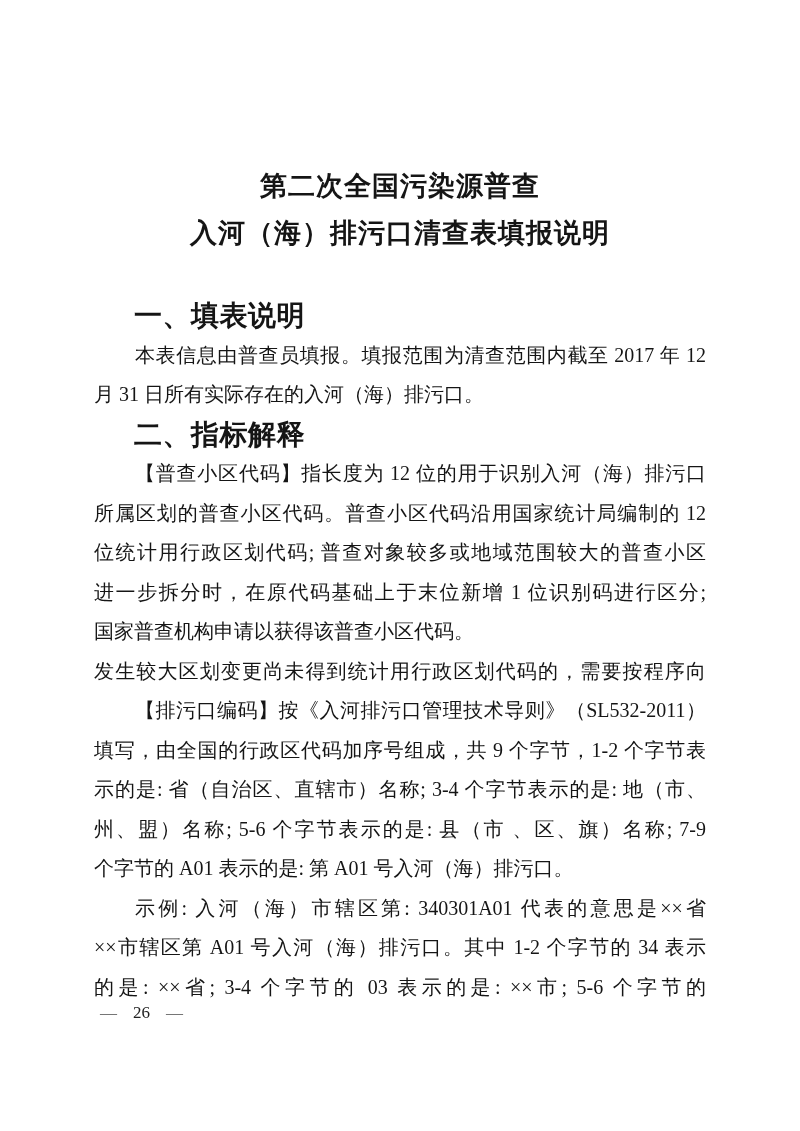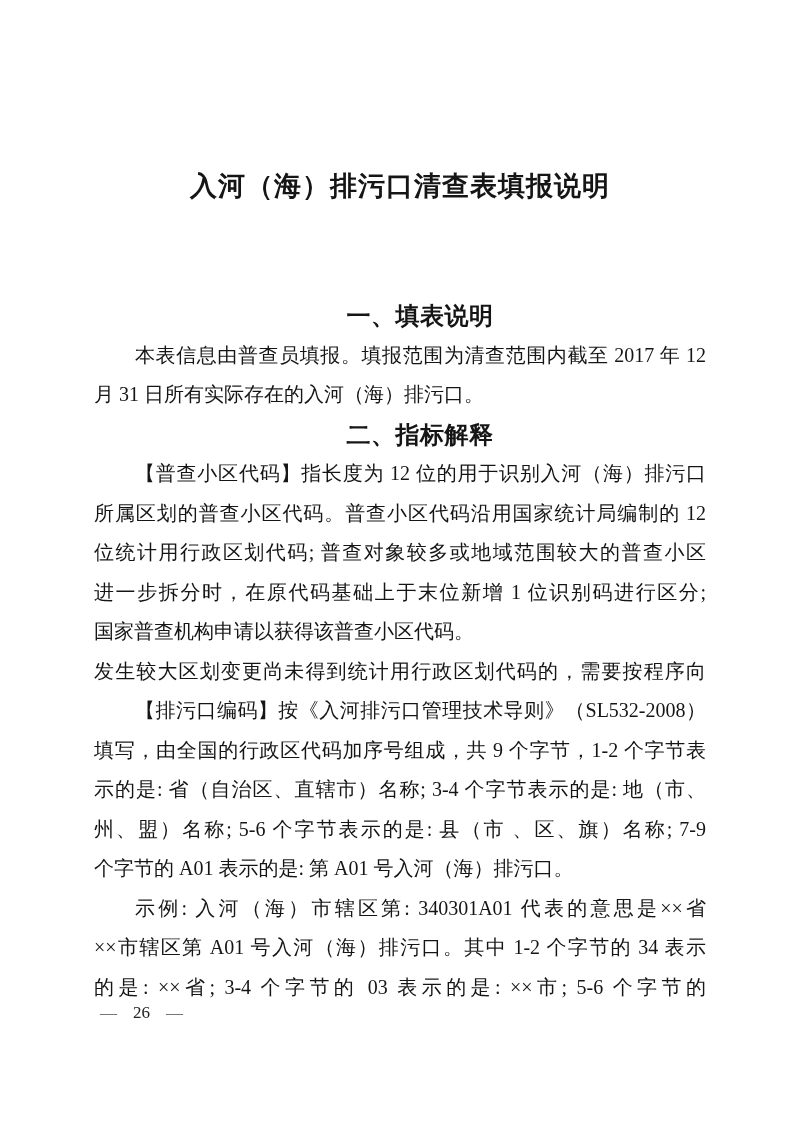--- a/index.html
+++ b/index.html
@@ -35,24 +35,23 @@
     top: 296px;
     left: 94px;
     width: 612px;
     font-size: 20px;
   }
   .sec-heading {
     margin: 0;
     padding-left: 40px;
     font-family: "Liberation Sans", "DejaVu Sans", sans-serif;
     font-weight: bold;
-    font-size: 24px;
+    font-size: 28px;
     line-height: 39.5px;
     letter-spacing: 0.5px;
-    text-align: center;
   }
   .line {
     line-height: 39.5px;
     min-height: 39.5px;
   }
   
   .fill {
     text-align: justify;
     text-align-last: justify;
   }
@@ -76,40 +75,41 @@
   .page-footer .page-num {
     margin: 0 16px;
   }
 </style>
 </head>
 <body>
 
 <div class="page">
 
   <header class="doc-title">
+    <div class="t-line">第二次全国污染源普查</div>
     <div class="t-line">入河（海）排污口清查表填报说明</div>
   </header>
 
   <main class="body-text">
 
     <h2 class="sec-heading">一、填表说明</h2>
 
     <div class="line fill ind">本表信息由普查员填报。填报范围为清查范围内截至 2017 年 12</div>
     <div class="line">月 31 日所有实际存在的入河（海）排污口。</div>
 
     <h2 class="sec-heading">二、指标解释</h2>
 
     <div class="line fill ind">【普查小区代码】指长度为 12 位的用于识别入河（海）排污口</div>
     <div class="line fill">所属区划的普查小区代码。普查小区代码沿用国家统计局编制的 12</div>
     <div class="line fill">位统计用行政区划代码; 普查对象较多或地域范围较大的普查小区</div>
     <div class="line fill">进一步拆分时，在原代码基础上于末位新增 1 位识别码进行区分;</div>
     <div class="line">国家普查机构申请以获得该普查小区代码。</div>
     <div class="line fill">发生较大区划变更尚未得到统计用行政区划代码的，需要按程序向</div>
 
-    <div class="line fill ind">【排污口编码】按《入河排污口管理技术导则》（SL532-2008）</div>
+    <div class="line fill ind">【排污口编码】按《入河排污口管理技术导则》（SL532-2011）</div>
     <div class="line fill">填写，由全国的行政区代码加序号组成，共 9 个字节，1-2 个字节表</div>
     <div class="line fill">示的是: 省（自治区、直辖市）名称; 3-4 个字节表示的是: 地（市、</div>
     <div class="line fill">州、盟）名称; 5-6 个字节表示的是: 县（市 、区、旗）名称; 7-9</div>
     <div class="line">个字节的 A01 表示的是: 第 A01 号入河（海）排污口。</div>
 
     <div class="line fill ind">示例: 入河（海）市辖区第: 340301A01 代表的意思是××省</div>
     <div class="line fill">××市辖区第 A01 号入河（海）排污口。其中 1-2 个字节的 34 表示</div>
     <div class="line fill">的是: ××省; 3-4 个字节的 03 表示的是: ××市; 5-6 个字节的</div>
 
   </main>

